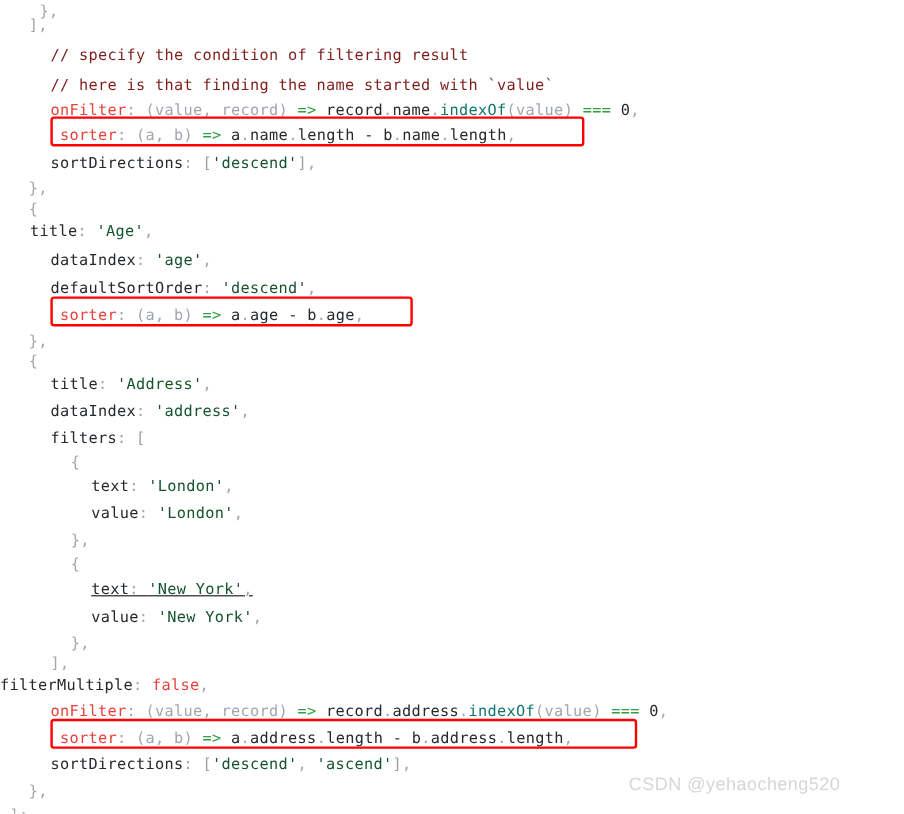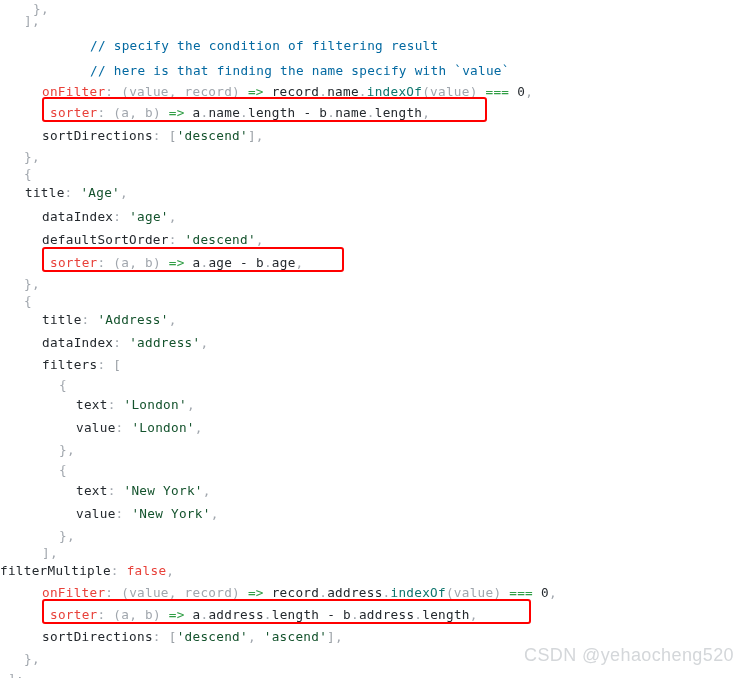--- a/index.html
+++ b/index.html
@@ -31,74 +31,74 @@
     color: #1f2328;
   }
   
   .t-plain   { color: #24292e; }
   .t-prop    { color: #24292e; }
   .t-fnprop  { color: #e8413a; }
   .t-str     { color: #14532d; }
   .t-punct   { color: #a0a6ad; }
   .t-brack   { color: #9aa0a6; }
   .t-arrow   { color: #2f9e44; }
-  .t-comment { color: #0369a1; margin-left: 48px; }
+  .t-comment { color: #7f1d1d; }
   .t-method  { color: #0f766e; }
   .t-kw      { color: #e8413a; }
   .t-op      { color: #2f9e44; }
   .t-num     { color: #24292e; }
   .t-ident   { color: #24292e; }
 
   .hl-box {
     position: absolute;
     border: 2.6px solid #ff0000;
     border-radius: 3px;
     box-sizing: border-box;
     pointer-events: none;
     background: transparent;
   }
   #watermark {
     position: absolute;
     color: #d4d7da;
     font-family: "Liberation Sans", sans-serif;
-    font-size: 18px;
+    font-size: 15px;
     letter-spacing: 0.4px;
     white-space: nowrap;
     user-select: none;
   }
 </style>
 </head>
 <body>
 
 <div id="code-root">
   <div id="code-lines">
       <div class="code-line" style="top: -4px; padding-left: 33px;"><span class="t-punct">},</span></div>
       <div class="code-line" style="top: 8px; padding-left: 24px;"><span class="t-punct">],</span></div>
       <div class="code-line" style="top: 33px; padding-left: 42px;"><span class="t-comment">// specify the condition of filtering result</span></div>
-      <div class="code-line" style="top: 58px; padding-left: 42px;"><span class="t-comment">// here is that finding the name specify with `value`</span></div>
+      <div class="code-line" style="top: 58px; padding-left: 42px;"><span class="t-comment">// here is that finding the name started with `value`</span></div>
       <div class="code-line" style="top: 79px; padding-left: 42px;"><span class="t-fnprop">onFilter</span><span class="t-punct">: (</span><span class="t-punct">value, record</span><span class="t-punct">) </span><span class="t-arrow">=&gt;</span><span class="t-ident"> record</span><span class="t-punct">.</span><span class="t-ident">name</span><span class="t-punct">.</span><span class="t-method">indexOf</span><span class="t-punct">(</span><span class="t-punct">value</span><span class="t-punct">) </span><span class="t-op">===</span><span class="t-num"> 0</span><span class="t-punct">,</span></div>
       <div class="code-line" style="top: 100px; padding-left: 50px;"><span class="t-fnprop">sorter</span><span class="t-punct">: (</span><span class="t-punct">a, b</span><span class="t-punct">) </span><span class="t-arrow">=&gt;</span><span class="t-ident"> a</span><span class="t-punct">.</span><span class="t-ident">name</span><span class="t-punct">.</span><span class="t-ident">length</span><span class="t-plain"> - </span><span class="t-ident">b</span><span class="t-punct">.</span><span class="t-ident">name</span><span class="t-punct">.</span><span class="t-ident">length</span><span class="t-punct">,</span></div>
       <div class="code-line" style="top: 123px; padding-left: 42px;"><span class="t-prop">sortDirections</span><span class="t-punct">: </span><span class="t-brack">[</span><span class="t-str">'descend'</span><span class="t-brack">]</span><span class="t-punct">,</span></div>
       <div class="code-line" style="top: 144px; padding-left: 24px;"><span class="t-punct">},</span></div>
       <div class="code-line" style="top: 161px; padding-left: 24px;"><span class="t-punct">{</span></div>
       <div class="code-line" style="top: 180px; padding-left: 25px;"><span class="t-prop">title</span><span class="t-punct">: </span><span class="t-str">'Age'</span><span class="t-punct">,</span></div>
       <div class="code-line" style="top: 204px; padding-left: 42px;"><span class="t-prop">dataIndex</span><span class="t-punct">: </span><span class="t-str">'age'</span><span class="t-punct">,</span></div>
       <div class="code-line" style="top: 227px; padding-left: 42px;"><span class="t-prop">defaultSortOrder</span><span class="t-punct">: </span><span class="t-str">'descend'</span><span class="t-punct">,</span></div>
       <div class="code-line" style="top: 250px; padding-left: 50px;"><span class="t-fnprop">sorter</span><span class="t-punct">: (</span><span class="t-punct">a, b</span><span class="t-punct">) </span><span class="t-arrow">=&gt;</span><span class="t-ident"> a</span><span class="t-punct">.</span><span class="t-ident">age</span><span class="t-plain"> - </span><span class="t-ident">b</span><span class="t-punct">.</span><span class="t-ident">age</span><span class="t-punct">,</span></div>
       <div class="code-line" style="top: 271px; padding-left: 24px;"><span class="t-punct">},</span></div>
       <div class="code-line" style="top: 288px; padding-left: 24px;"><span class="t-punct">{</span></div>
       <div class="code-line" style="top: 307px; padding-left: 42px;"><span class="t-prop">title</span><span class="t-punct">: </span><span class="t-str">'Address'</span><span class="t-punct">,</span></div>
       <div class="code-line" style="top: 330px; padding-left: 42px;"><span class="t-prop">dataIndex</span><span class="t-punct">: </span><span class="t-str">'address'</span><span class="t-punct">,</span></div>
       <div class="code-line" style="top: 352px; padding-left: 42px;"><span class="t-prop">filters</span><span class="t-punct">: </span><span class="t-brack">[</span></div>
       <div class="code-line" style="top: 372px; padding-left: 59px;"><span class="t-punct">{</span></div>
       <div class="code-line" style="top: 392px; padding-left: 76px;"><span class="t-prop">text</span><span class="t-punct">: </span><span class="t-str">'London'</span><span class="t-punct">,</span></div>
       <div class="code-line" style="top: 415px; padding-left: 76px; text-align: right;"><span class="t-prop">value</span><span class="t-punct">: </span><span class="t-str">'London'</span><span class="t-punct">,</span></div>
       <div class="code-line" style="top: 437px; padding-left: 59px;"><span class="t-punct">},</span></div>
       <div class="code-line" style="top: 457px; padding-left: 59px;"><span class="t-punct">{</span></div>
-      <div class="code-line" style="top: 478px; padding-left: 76px;"><span class="t-prop">text</span><span class="t-punct">: </span><span class="t-str">'New York'</span><span class="t-punct">,</span></div>
+      <div class="code-line" style="top: 478px; padding-left: 76px; text-decoration: underline;"><span class="t-prop">text</span><span class="t-punct">: </span><span class="t-str">'New York'</span><span class="t-punct">,</span></div>
       <div class="code-line" style="top: 501px; padding-left: 76px;"><span class="t-prop">value</span><span class="t-punct">: </span><span class="t-str">'New York'</span><span class="t-punct">,</span></div>
       <div class="code-line" style="top: 523px; padding-left: 59px;"><span class="t-punct">},</span></div>
       <div class="code-line" style="top: 540px; padding-left: 42px;"><span class="t-punct">],</span></div>
       <div class="code-line" style="top: 558px; "><span class="t-prop">filterMultiple</span><span class="t-punct">: </span><span class="t-kw">false</span><span class="t-punct">,</span></div>
       <div class="code-line" style="top: 580px; padding-left: 42px;"><span class="t-fnprop">onFilter</span><span class="t-punct">: (</span><span class="t-punct">value, record</span><span class="t-punct">) </span><span class="t-arrow">=&gt;</span><span class="t-ident"> record</span><span class="t-punct">.</span><span class="t-ident">address</span><span class="t-punct">.</span><span class="t-method">indexOf</span><span class="t-punct">(</span><span class="t-punct">value</span><span class="t-punct">) </span><span class="t-op">===</span><span class="t-num"> 0</span><span class="t-punct">,</span></div>
       <div class="code-line" style="top: 602px; padding-left: 50px;"><span class="t-fnprop">sorter</span><span class="t-punct">: (</span><span class="t-punct">a, b</span><span class="t-punct">) </span><span class="t-arrow">=&gt;</span><span class="t-ident"> a</span><span class="t-punct">.</span><span class="t-ident">address</span><span class="t-punct">.</span><span class="t-ident">length</span><span class="t-plain"> - </span><span class="t-ident">b</span><span class="t-punct">.</span><span class="t-ident">address</span><span class="t-punct">.</span><span class="t-ident">length</span><span class="t-punct">,</span></div>
       <div class="code-line" style="top: 624px; padding-left: 42px;"><span class="t-prop">sortDirections</span><span class="t-punct">: </span><span class="t-brack">[</span><span class="t-str">'descend'</span><span class="t-punct">, </span><span class="t-str">'ascend'</span><span class="t-brack">]</span><span class="t-punct">,</span></div>
       <div class="code-line" style="top: 646px; padding-left: 24px;"><span class="t-punct">},</span></div>
       <div class="code-line" style="top: 666px; padding-left: 8px;"><span class="t-punct">];</span></div>
     </div>

